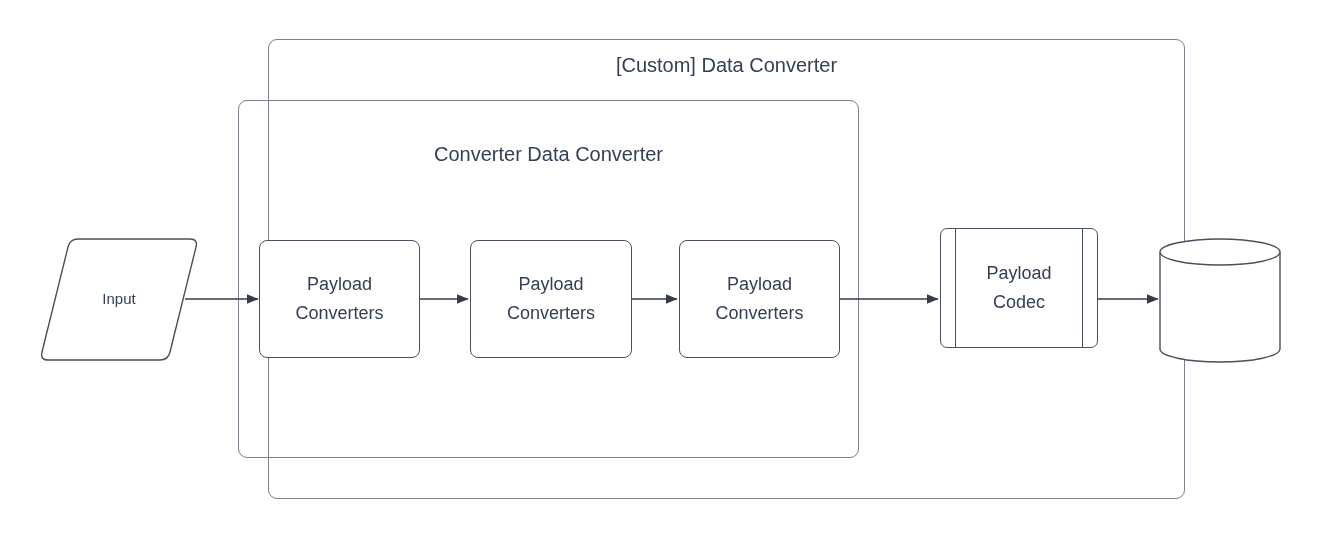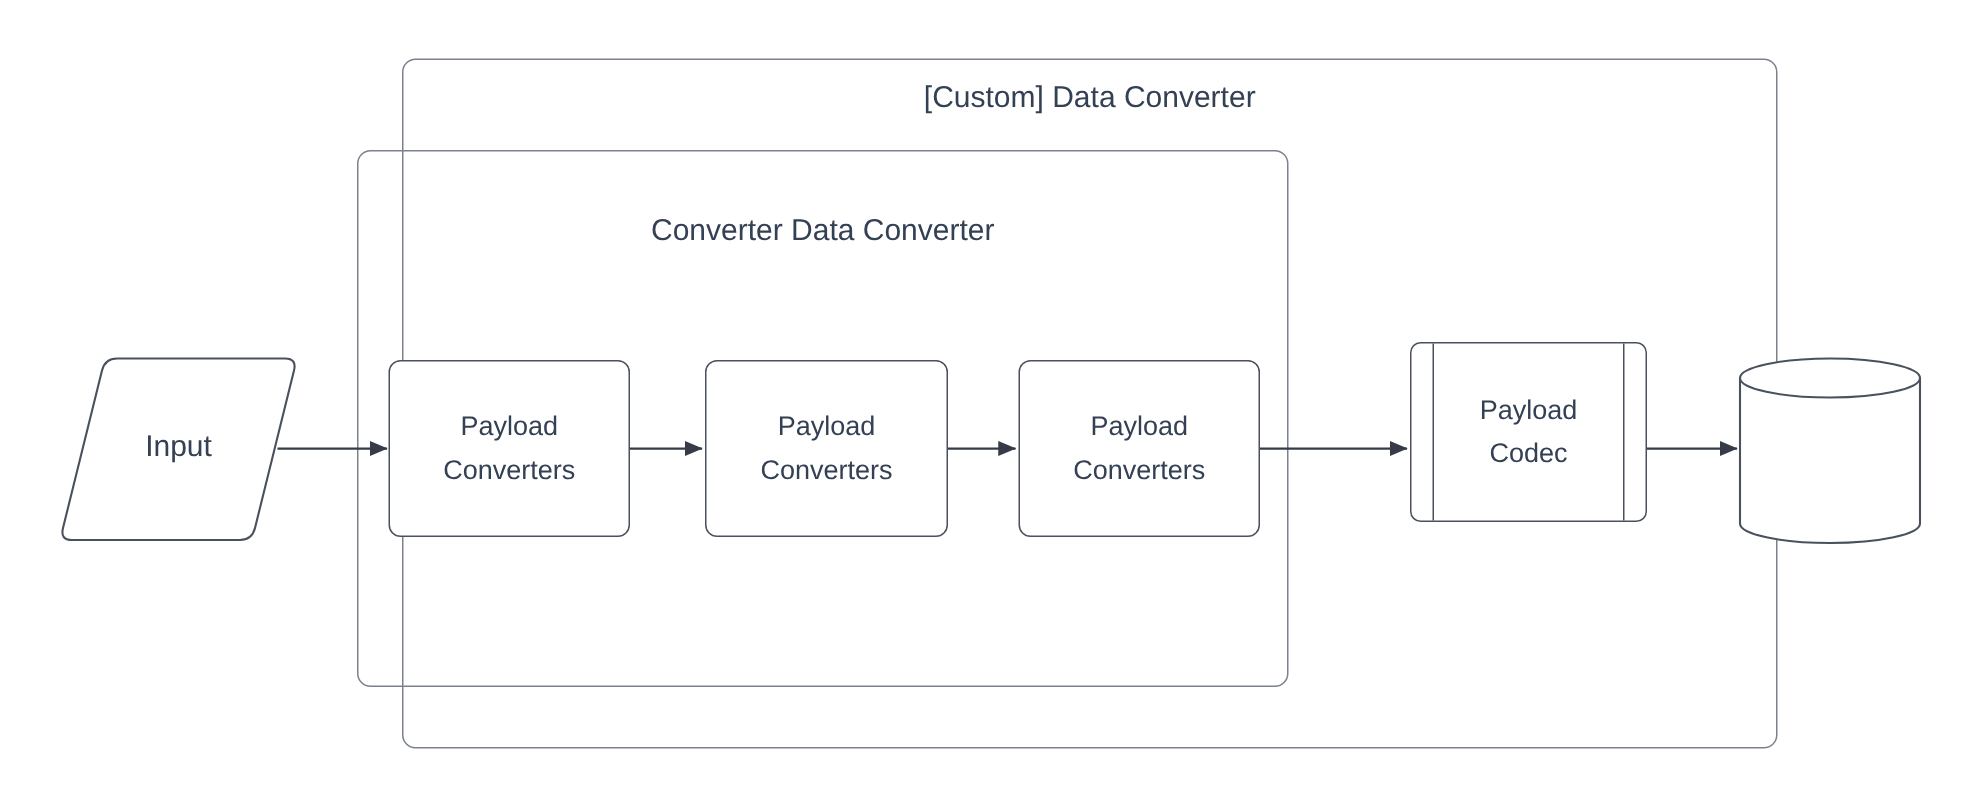--- a/index.html
+++ b/index.html
@@ -53,21 +53,21 @@
   .codec-line{
     position:absolute;top:0;bottom:0;width:0;
     border-left:1px solid var(--shape-border,#4a515e);
   }
   .codec-line-left{left:14px;}
   .codec-line-right{right:14px;}
   .free-label{
     position:absolute;
     display:flex;align-items:center;justify-content:center;
     text-align:center;
-    font-size:20px;line-height:29px;
+    font-size:15px;line-height:29px;
     z-index:3;
   }
   .input-label{left:49px;top:284px;width:140px;}
   .storage-label{left:1160px;top:283px;width:120px;}
 </style>
 </head>
 <body>
 
 <div class="canvas">
 

